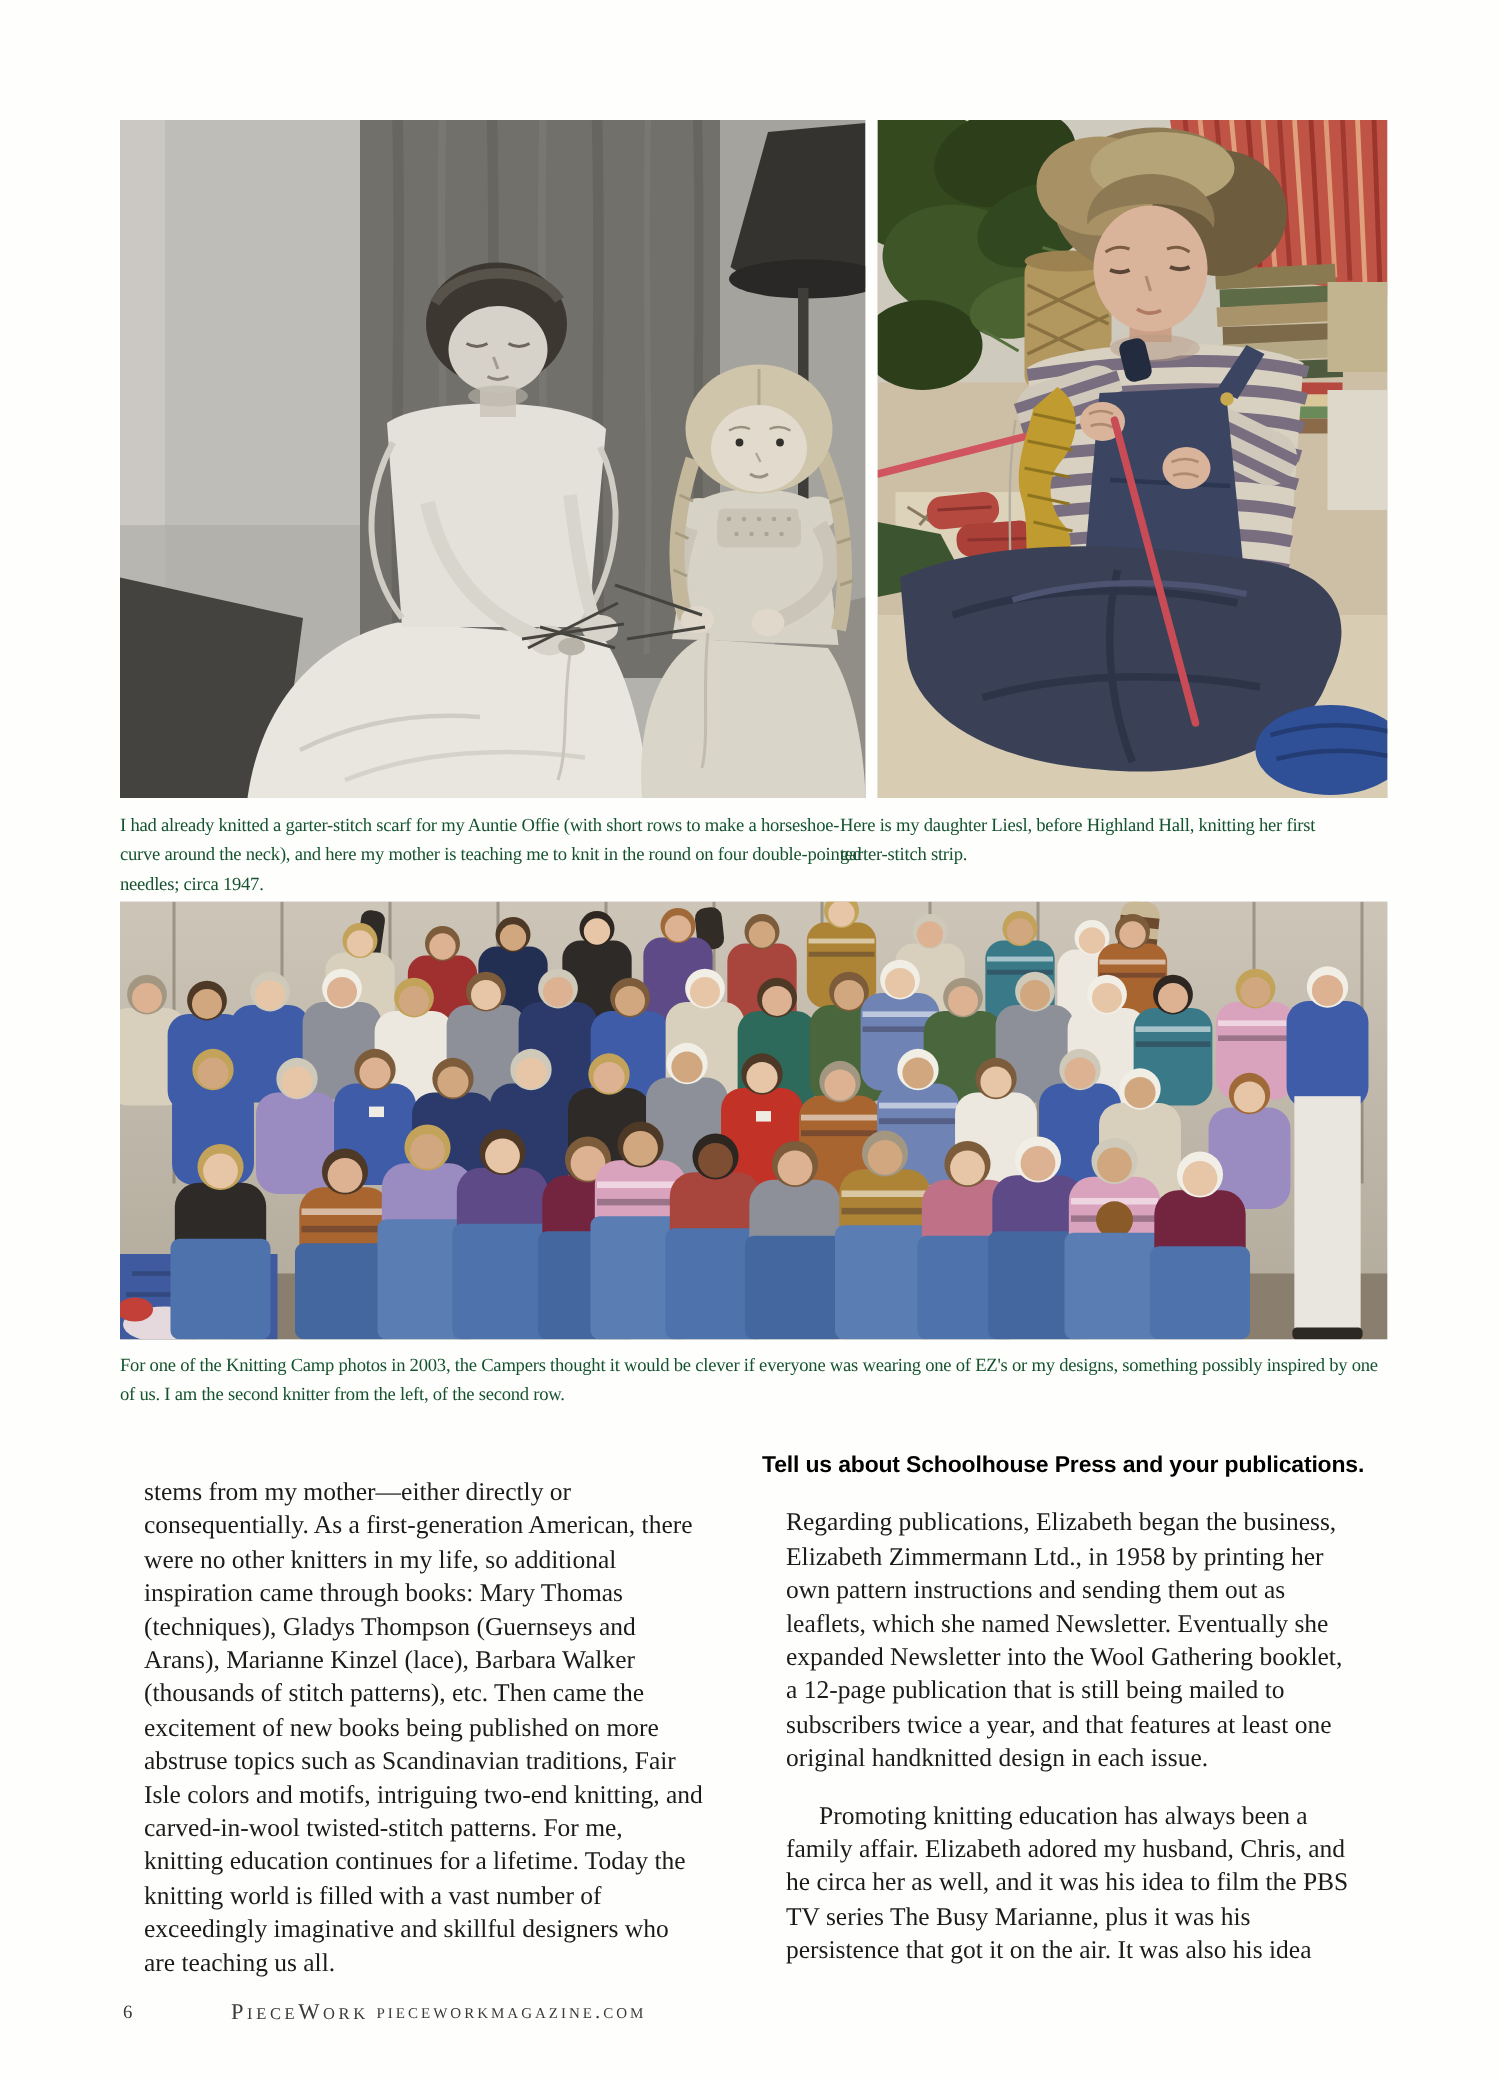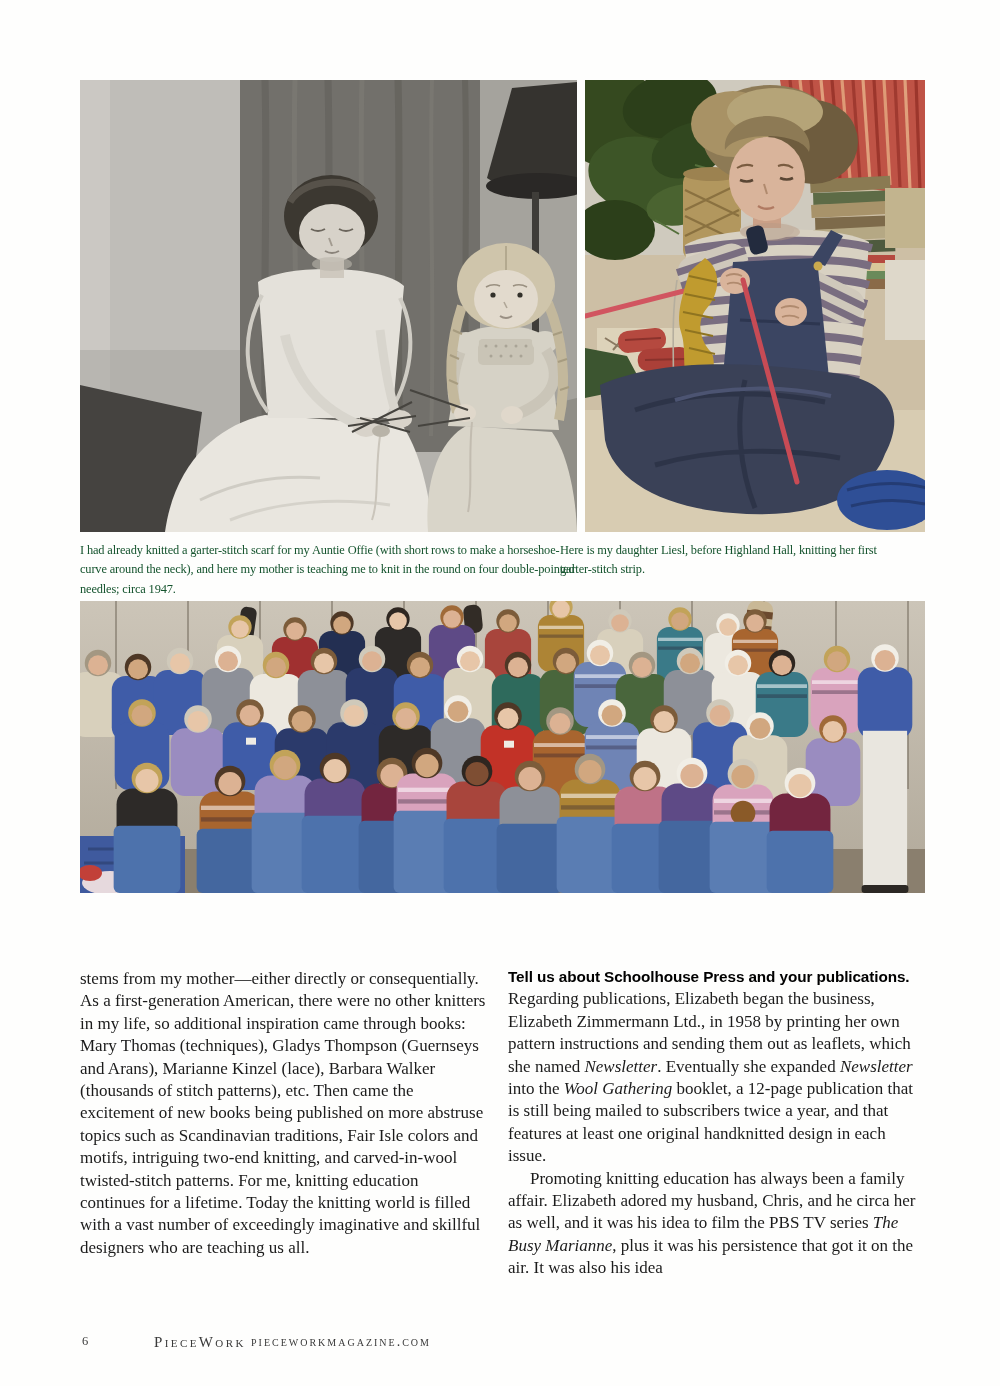--- a/index.html
+++ b/index.html
@@ -3,25 +3,25 @@
 <meta charset="utf-8">
 <style>
   html,body{margin:0;padding:0;background:#e9e9e9;}
   .page{position:relative;width:1000px;height:1386px;margin:0 auto;background:#fefefd;
         font-family:"Liberation Serif","DejaVu Serif",serif;overflow:hidden;}
   .photo{position:absolute;overflow:hidden;background:#d8d5cf;}
   .photo svg{display:block;}
   .caption{position:absolute;font-family:Liberation Serif, serif;
            font-size:12.4px;line-height:19.4px;color:#14532d;letter-spacing:-0.15px;}
   .col{position:absolute;font-size:17px;line-height:22.4px;color:#1b1b1b;}
-  .col p{margin:0;}
+  .col p{margin:16px;}
   .col p.indent{text-indent:22px;}
   .qhead{margin:0;font-family:"Liberation Sans","DejaVu Sans",sans-serif;font-weight:bold;
          font-size:15.3px;line-height:22.4px;color:#000000;letter-spacing:-0.1px;}
-  .it{font-style:italic;}
+  .it{}
   .footer{position:absolute;top:1334px;left:0;width:100%;height:20px;color:#3a3a3a;}
   .footer span{position:absolute;top:0;font-family:"Liberation Serif","DejaVu Serif",serif;}
   .pn{left:82px;font-size:12.5px;}
   .mag{left:154px;font-size:15px;font-variant:small-caps;letter-spacing:2.4px;}
   .site{left:251px;font-size:14px;font-variant:small-caps;letter-spacing:2px;}
 </style>
 </head>
 <body>
 
 <div class="page">
@@ -497,20 +497,21 @@
           <circle cx="663" cy="175.61" r="11.600000000000001" fill="#d1a77f"></circle>
           <rect x="689.55" y="192.44" width="60.900000000000006" height="75.4" rx="15.950000000000001" fill="#73253f"></rect>
           <rect x="686.65" y="229.85" width="66.69999999999999" height="62.150000000000006" rx="6" fill="#4d72ac"></rect>
           <circle cx="720" cy="182" r="15.370000000000001" fill="#f1eee6"></circle>
           <circle cx="720" cy="184.61" r="11.600000000000001" fill="#e7c6a8"></circle>
         </g>
       <rect x="0" y="0" width="845" height="292" fill="none"></rect>
     </svg>
   </figure>
 
+  <figcaption class="caption" style="left:80px;top:901px;width:840px;">For one of the Knitting Camp photos in 2003, the Campers thought it would be clever if everyone was wearing one of EZ's or my designs, something possibly inspired by one of us. I am the second knitter from the left, of the second row.</figcaption>
 
   <div class="col" style="left:80px;top:968px;width:406px;">
     <p>stems from my mother—either directly or consequentially. As a first-generation American, there were no other knitters in my life, so additional inspiration came through books: Mary Thomas (techniques), Gladys Thompson (Guernseys and Arans), Marianne Kinzel (lace), Barbara Walker (thousands of stitch patterns), etc. Then came the excitement of new books being published on more abstruse topics such as Scandinavian traditions, Fair Isle colors and motifs, intriguing two-end knitting, and carved-in-wool twisted-stitch patterns. For me, knitting education continues for a lifetime. Today the knitting world is filled with a vast number of exceedingly imaginative and skillful designers who are teaching us all.</p>
   </div>
 
   <div class="col" style="left:508px;top:966px;width:414px;">
     <h2 class="qhead">Tell us about Schoolhouse Press and your publications.</h2>
     <p><span>Regarding publications, Elizabeth began the business, Elizabeth Zimmermann Ltd., in 1958 by printing her own pattern instructions and sending them out as leaflets, which she named </span><span class="it">Newsletter</span><span>. Eventually she expanded </span><span class="it">Newsletter</span><span> into the </span><span class="it">Wool Gathering</span><span> booklet, a 12-page publication that is still being mailed to subscribers twice a year, and that features at least one original handknitted design in each issue.</span></p>
     <p class="indent"><span>Promoting knitting education has always been a family affair. Elizabeth adored my husband, Chris, and he circa her as well, and it was his idea to film the PBS TV series </span><span class="it">The Busy Marianne</span><span>, plus it was his persistence that got it on the air. It was also his idea</span></p>
   </div>

